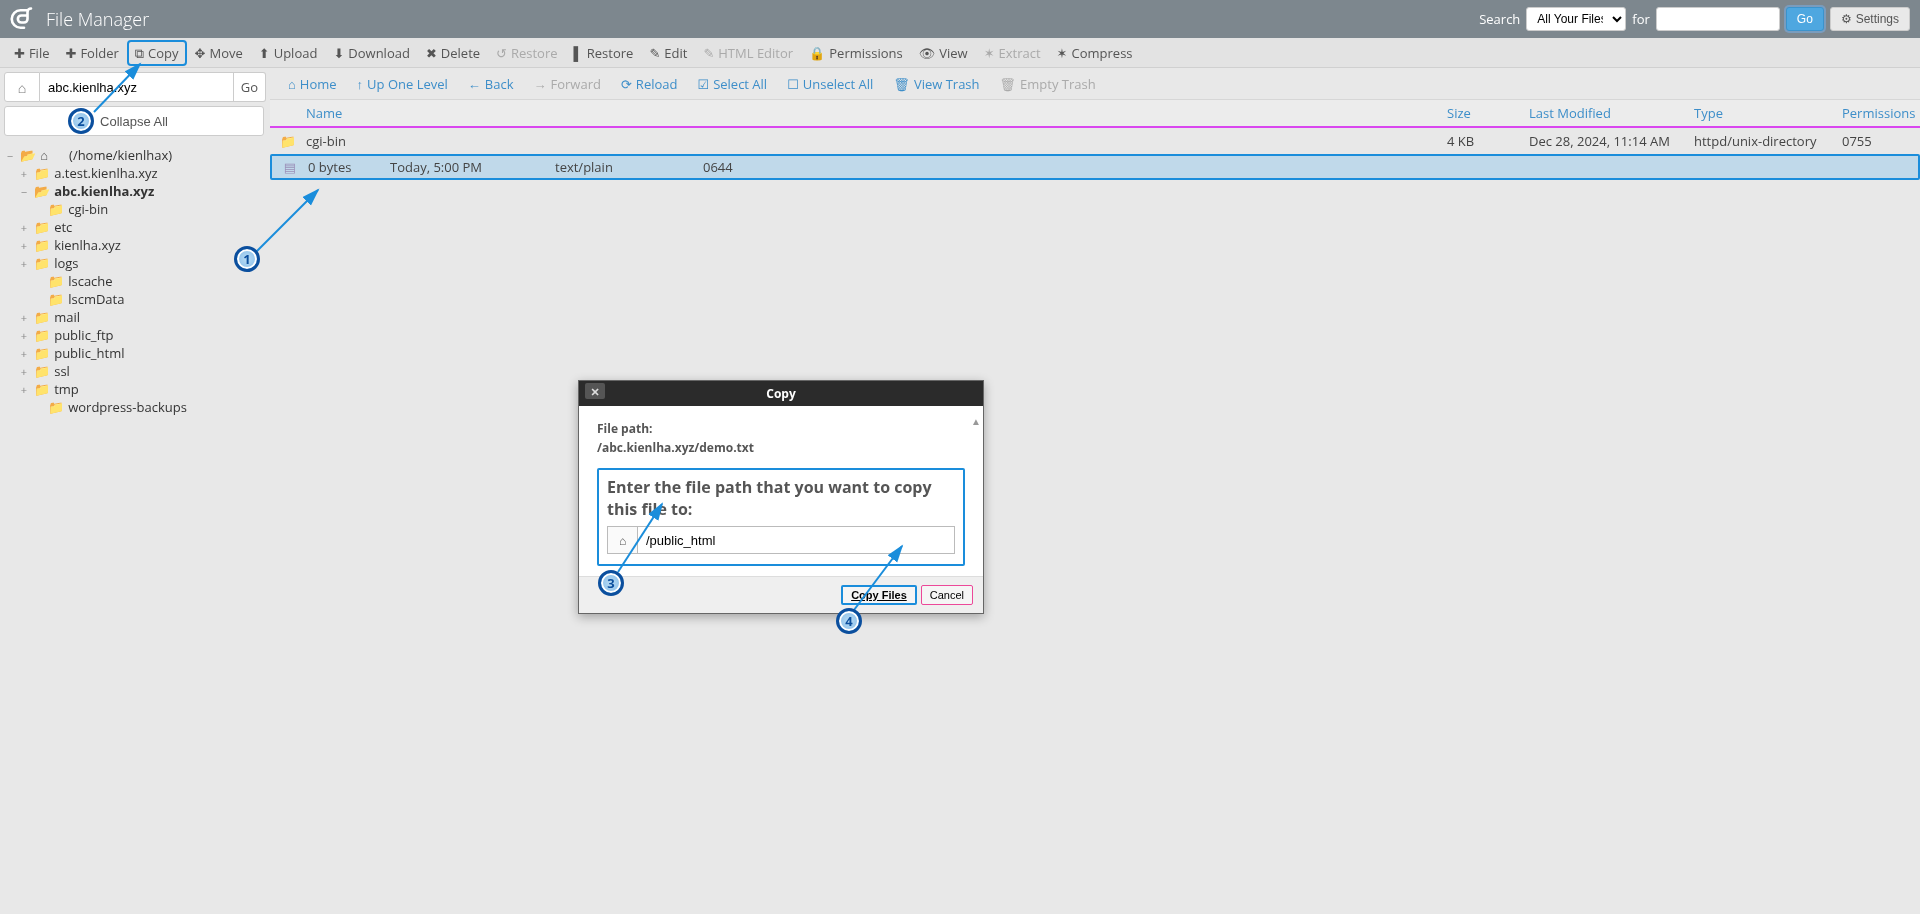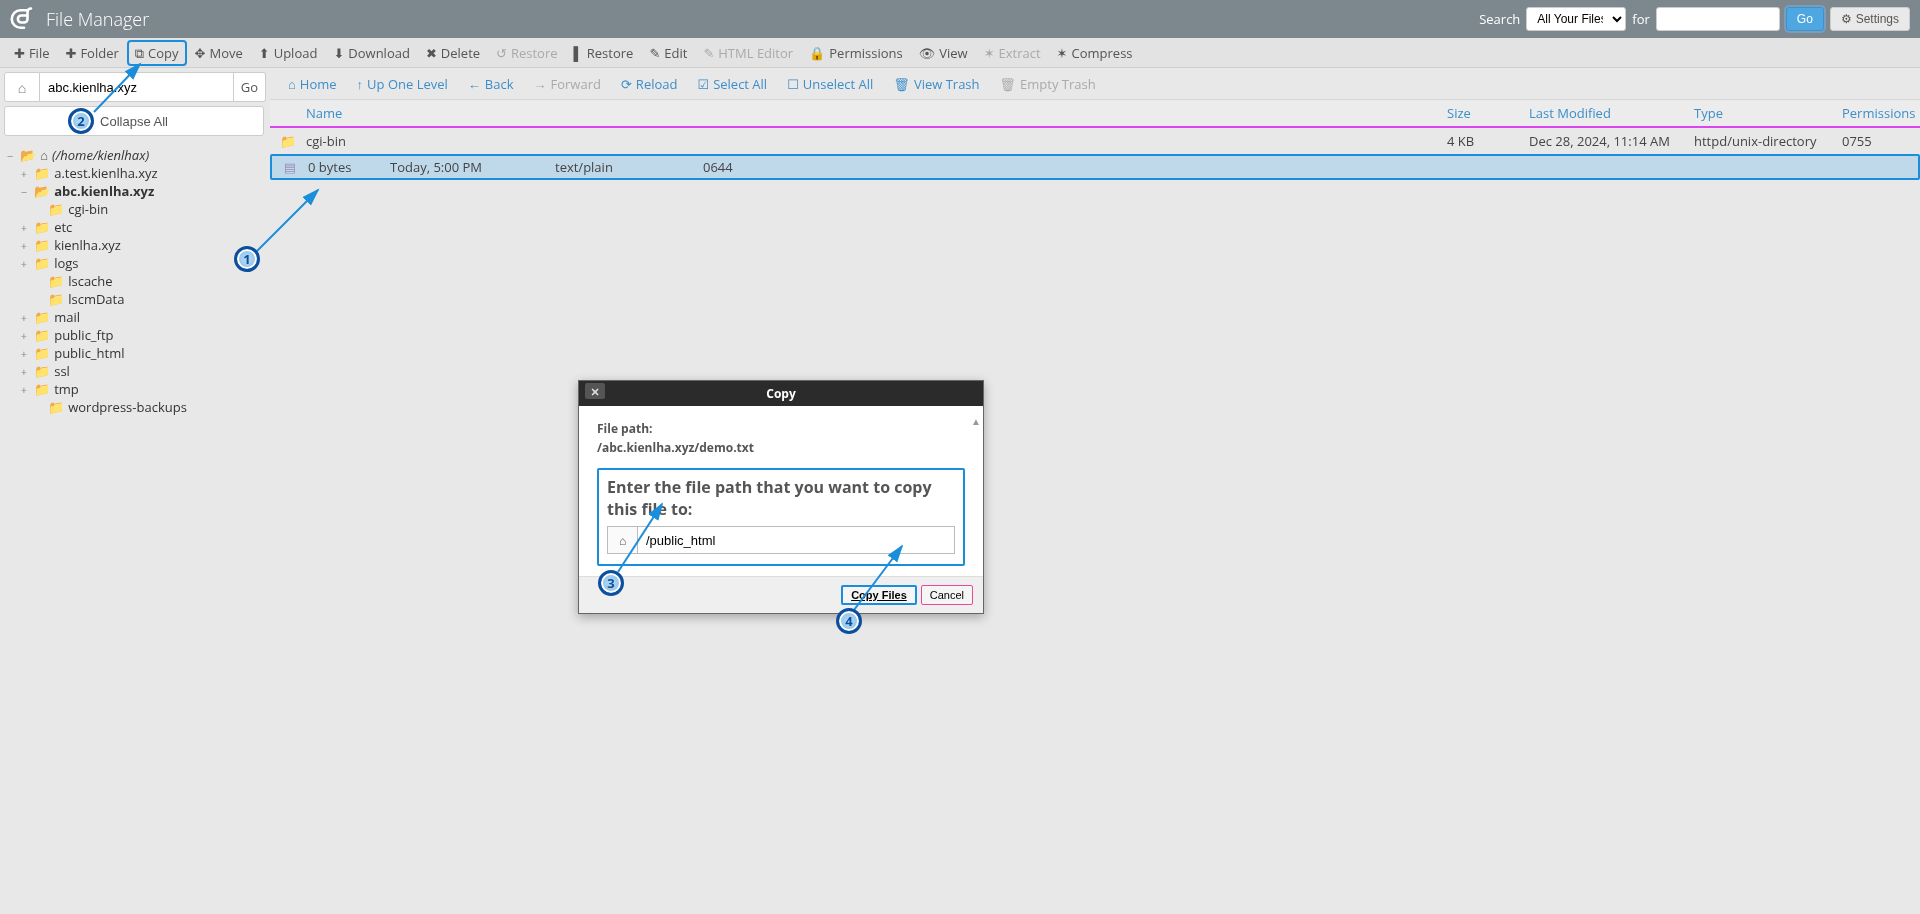--- a/index.html
+++ b/index.html
@@ -184,21 +184,21 @@
       <input class="path-input" type="text" value="abc.kienlha.xyz" style="">
       <div class="go-box">Go</div>
     </div>
     <button class="collapse-btn">Collapse All</button>
 
     <div class="tree">
       <div class="tree-node">
         <span class="tree-toggle">−</span>
         <span class="tree-icon open">📂</span>
         <span style="color:#555;">⌂</span>
-        <span class="tree-label" style="margin-left:4px;font-style:italic;">(/home/kienlhax)</span>
+        <span class="tree-label" style="margin-left:21px;">(/home/kienlhax)</span>
       </div>
       <div class="tree-children" id="tree-children">
           <div class="tree-node" style="padding-left: 0px;">
             <span class="tree-toggle">+</span>
             <span class="tree-icon">📁</span>
             <span class="tree-label">a.test.kienlha.xyz</span>
           </div>
           <div class="tree-node" style="padding-left: 0px;">
             <span class="tree-toggle">−</span>
             <span class="tree-icon">📂</span>

